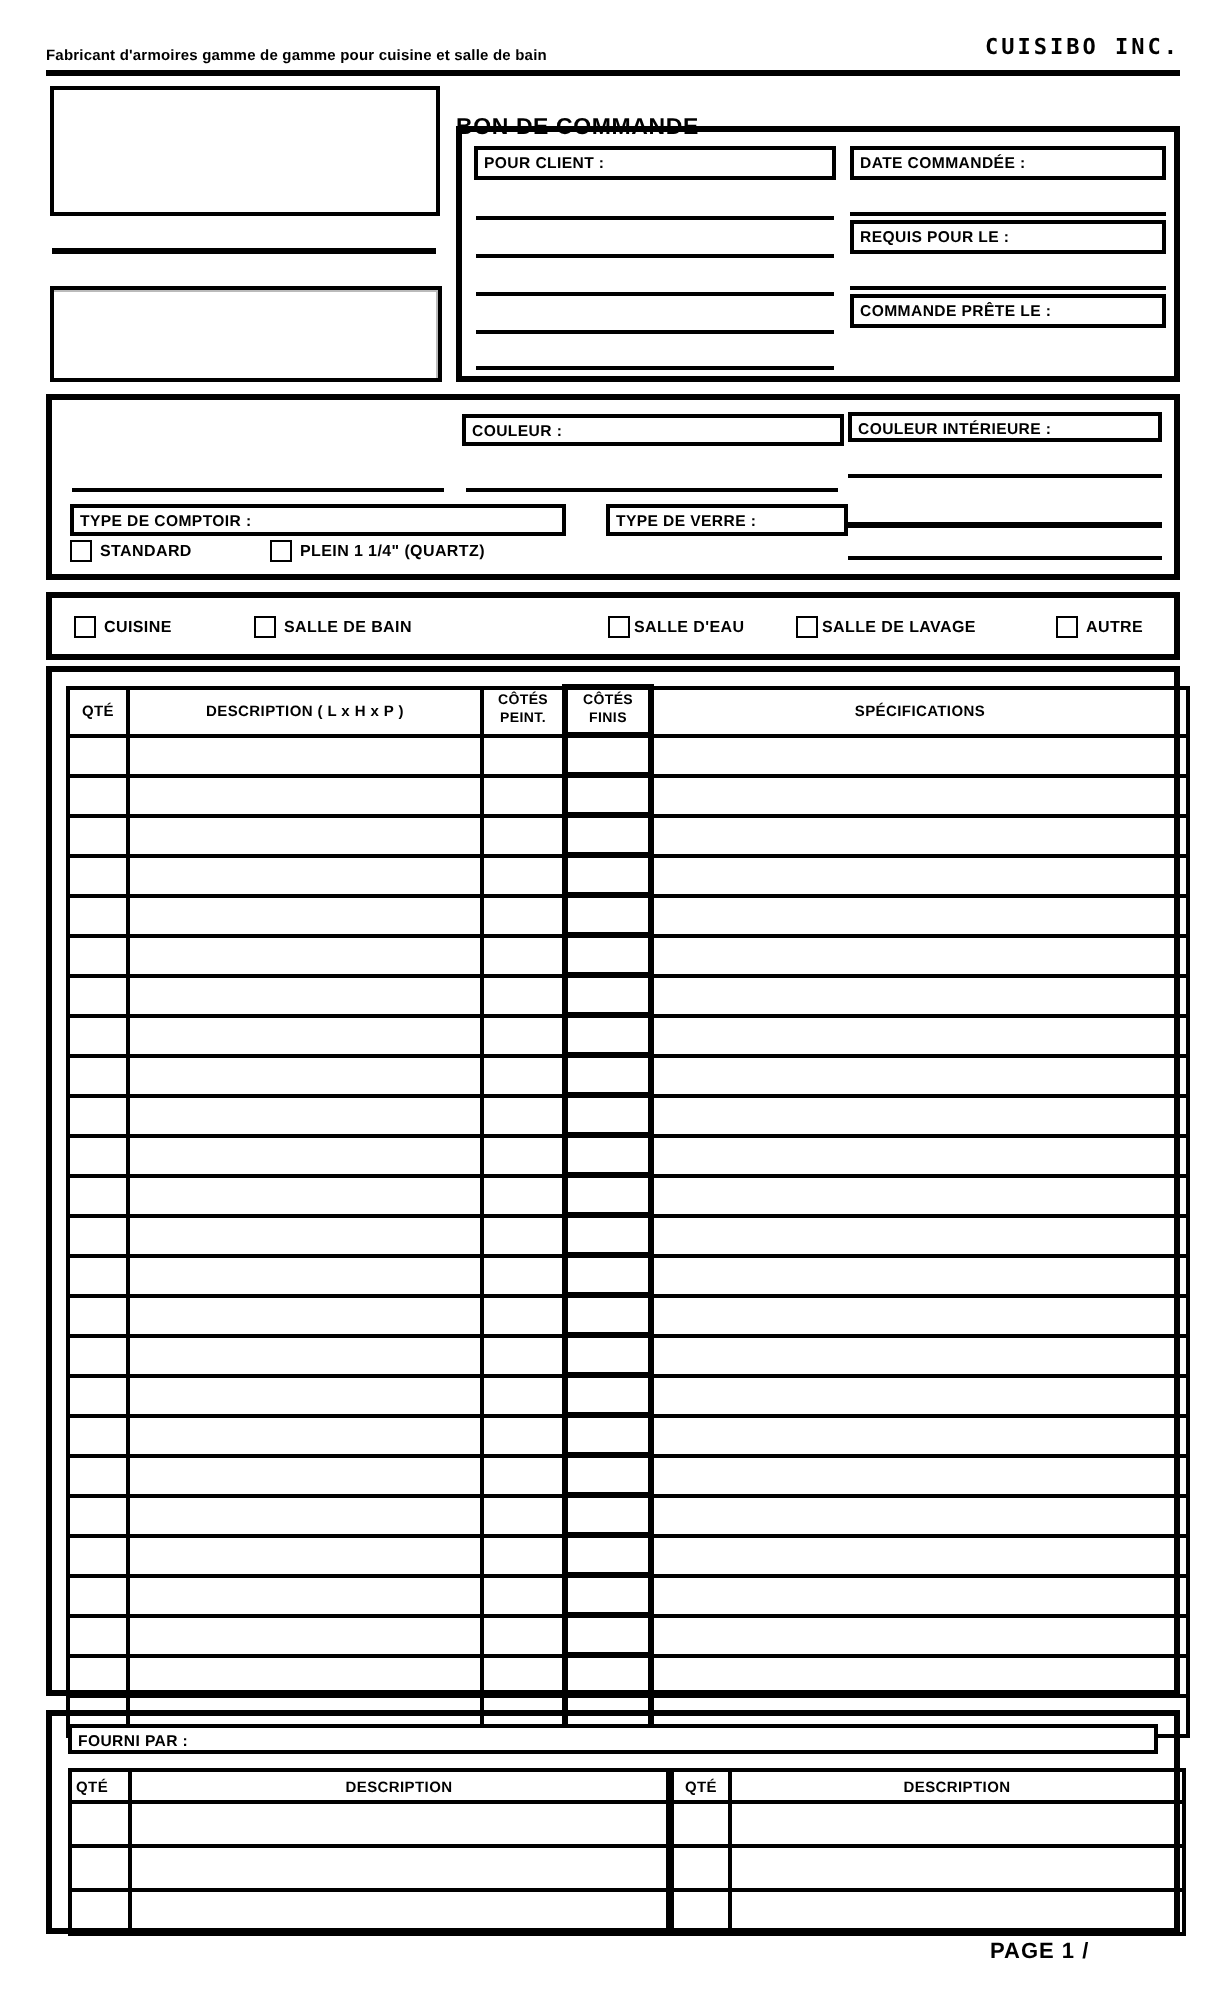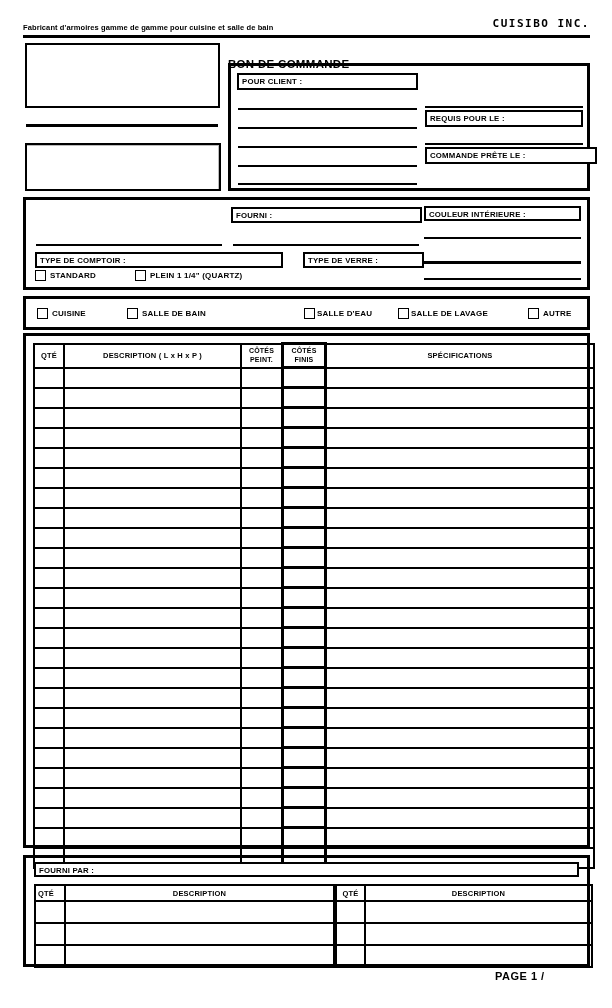--- a/index.html
+++ b/index.html
@@ -23,21 +23,21 @@
 
   
   .lbl{position:absolute;border:2.5px solid #000;box-sizing:border-box;background:#fff;
        font-size:7.8px;font-weight:bold;letter-spacing:.2px;padding:2px 0 0 3px;white-space:nowrap;overflow:hidden;}
 
   
   .client-box{left:228px;top:63px;width:362px;height:128px;border:3px solid #000;box-sizing:border-box;}
   .pour-client{left:6px;top:7px;width:181px;height:17px;}
   .date-box{left:194px;top:7px;width:158px;height:17px;}
   .requis-box{left:194px;top:44px;width:158px;height:17px;}
-  .prete-box{left:194px;top:81px;width:172px;height:17px;}
+  .prete-box{left:194px;top:81px;width:158px;height:17px;}
   .cline{position:absolute;left:7px;width:179px;height:2px;background:#000;}
   .rline{position:absolute;left:194px;width:158px;height:2px;background:#000;}
 
   
   .sec2{left:23px;top:197px;width:567px;height:93px;border:3px solid #000;box-sizing:border-box;}
   .modele{left:9px;top:7px;width:189px;height:16px;}
   .couleur{left:205px;top:7px;width:191px;height:16px;}
   .coulint{left:398px;top:6px;width:157px;height:15px;}
   .u1{left:10px;top:44px;width:186px;height:2px;}
   .u2{left:207px;top:44px;width:186px;height:2px;}
@@ -101,28 +101,29 @@
   <div class="form-title">BON DE COMMANDE</div>
 
   <div class="abs client-box">
     <div class="lbl pour-client">POUR CLIENT :</div>
     <div class="cline" style="top:42px;"></div>
     <div class="cline" style="top:61px;"></div>
     <div class="cline" style="top:80px;"></div>
     <div class="cline" style="top:99px;"></div>
     <div class="cline" style="top:117px;"></div>
 
+    <div class="lbl date-box">DATE COMMANDÉE :</div>
     <div class="rline" style="top:40px;"></div>
     <div class="lbl requis-box">REQUIS POUR LE :</div>
     <div class="rline" style="top:77px;"></div>
     <div class="lbl prete-box">COMMANDE PRÊTE LE :</div>
   </div>
 
   <div class="abs sec2">
-    <div class="lbl couleur">FOURNI :</div>
+    <div class="lbl couleur">COULEUR :</div>
     <div class="lbl coulint">COULEUR INTÉRIEURE :</div>
     <div class="rule u1"></div>
     <div class="rule u2"></div>
     <div class="rule ri1"></div>
     <div class="rule ri2"></div>
     <div class="rule ri3"></div>
     <div class="lbl comptoir">TYPE DE COMPTOIR :</div>
     <div class="lbl verre">TYPE DE VERRE :</div>
 
     <div class="opt opt-std">

